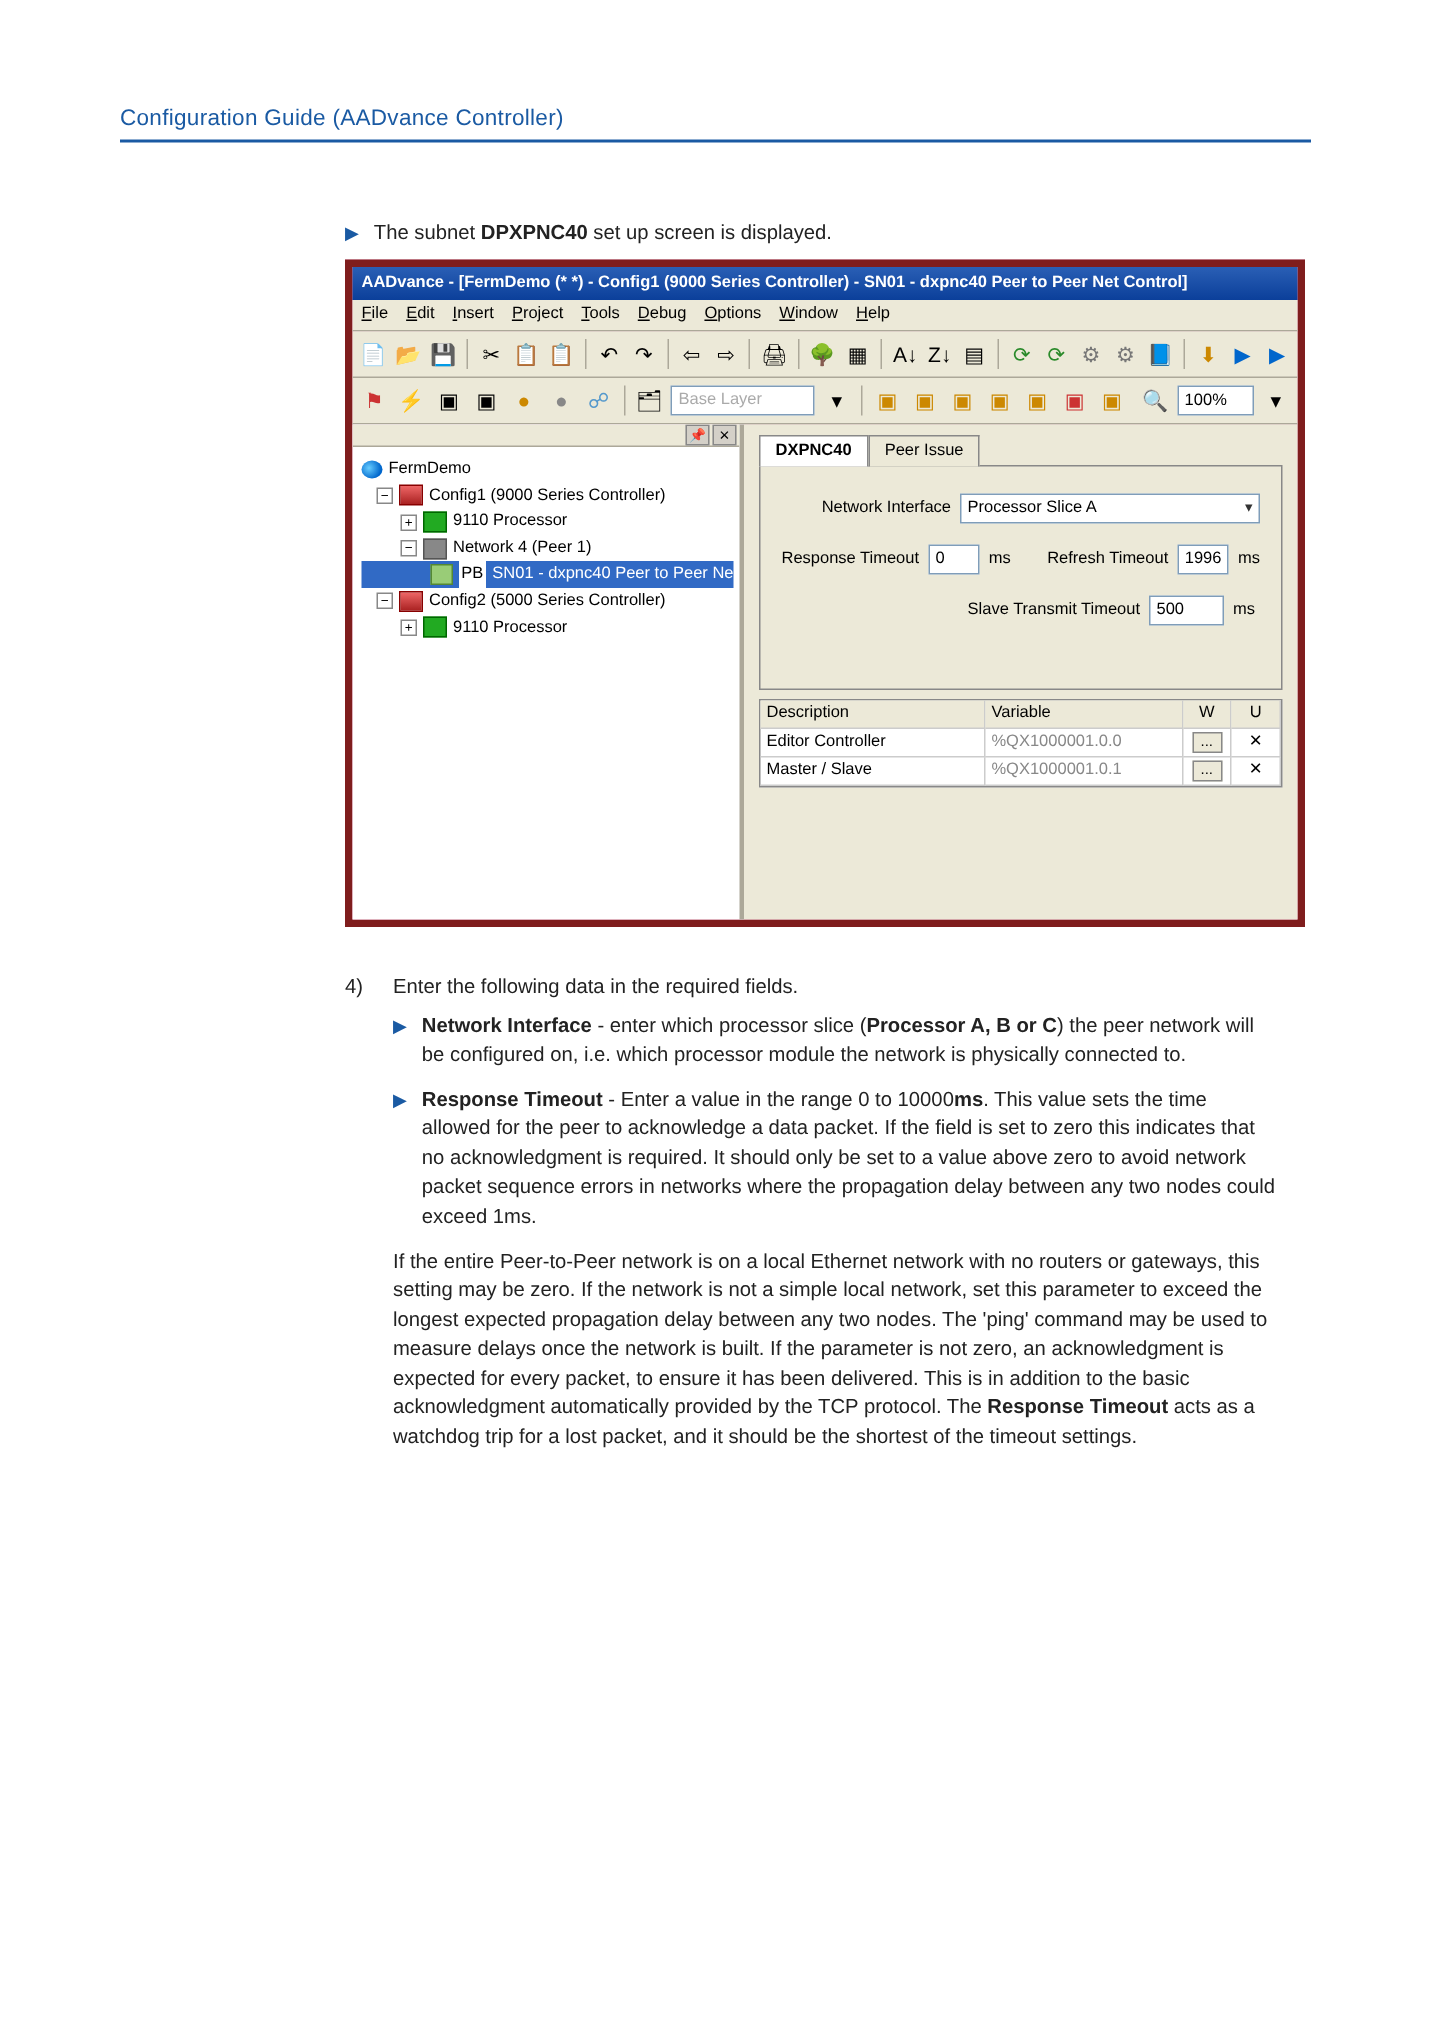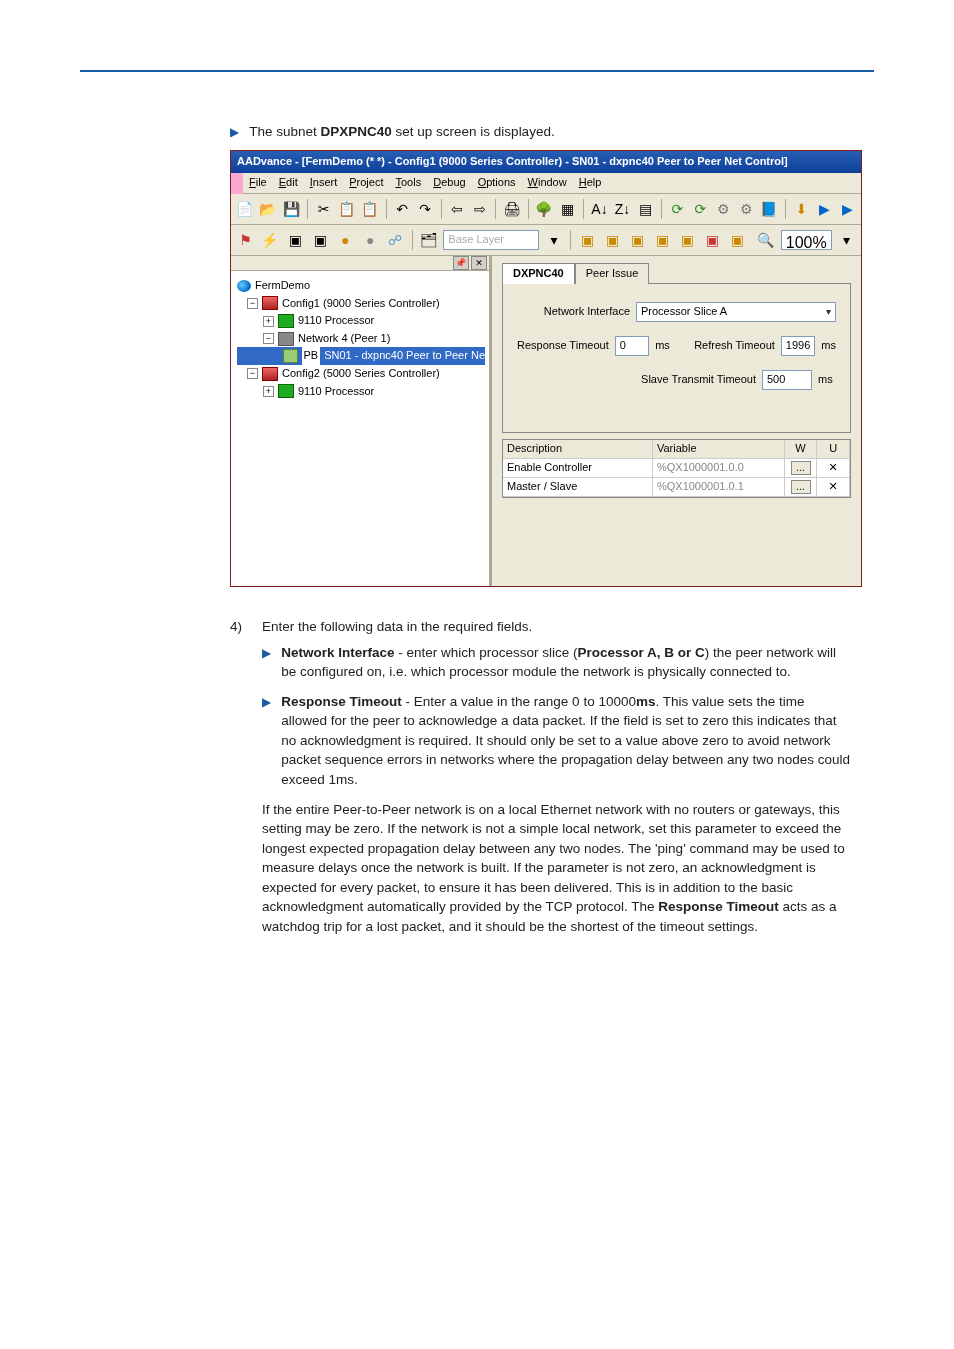--- a/index.html
+++ b/index.html
@@ -43,21 +43,21 @@
   }
   .arrow {
     color: #1a5aa3;
     font-size: 12px;
     line-height: 1.6;
     flex: 0 0 auto;
     margin-top: 1px;
   }
   .bold { font-weight: 700; text-align: center; }
   .screenshot-wrap {
-    border: 1px solid #7f1d1d;
+    border: 5px solid #7f1d1d;
     width: 630px;
     margin: 8px 0 30px 0;
     background: #f9a8d4;
     font-family: Tahoma, sans-serif;
     font-size: 11px;
     color: #000;
   }
   .titlebar {
     background: linear-gradient(to bottom, #2a5fb5, #0b3f9a);
     color: #fff;
@@ -66,21 +66,20 @@
     font-weight: 700;
     white-space: nowrap;
     overflow: hidden;
   }
   .menubar {
     background: #ece9d8;
     padding: 2px 6px;
     display: flex;
     gap: 12px;
     border-bottom: 1px solid #aca899;
-    margin-left: 12px;
   }
   .menubar span { color: #000; }
   .menubar span .uline { text-decoration: underline; }
   .toolbar-row {
     display: flex;
     align-items: center;
     gap: 4px;
     padding: 3px 4px;
     border-bottom: 1px solid #aca899;
     background: #ece9d8;
@@ -92,21 +91,21 @@
     border: 1px solid transparent;
     font-size: 14px;
   }
   .tb-sep { width:1px; height:20px; background:#aca899; margin:0 2px; }
   .layer-dd {
     background:#fff; border:1px solid #7f9db9; height:18px; width:100px;
     display:inline-flex; align-items:center; padding:0 4px; color:#aaa; font-size:11px;
   }
   .zoom-box {
     background:#fff; border:1px solid #7f9db9; height:18px; width:48px;
-    display:inline-flex; align-items:flex-start; padding:0 4px; font-size:16px;
+    display:inline-flex; align-items:flex-end; padding:0 4px; font-size:11px;
   }
   .workarea {
     display:flex;
     height: 330px;
   }
   .treepane {
     width: 258px;
     background:#fff;
     border-right: 3px solid #aca899;
     position:relative;
@@ -203,20 +202,21 @@
     font-size: 13px;
   }
   .footer .left { color:#1a5aa3; }
   .footer .right { color:#1a5aa3; text-align:right; line-height:1.35; }
 </style>
 </head>
 <body>
 
 <div class="page">
 
+  <div class="header-title">Configuration Guide (AADvance Controller)</div>
   <hr class="header-rule">
 
   <div class="content">
 
     <div class="line-with-arrow">
       <span class="arrow">▶</span>
       <span>
         <span>The subnet </span><span class="bold">DPXPNC40</span><span> set up screen is displayed.</span>
       </span>
     </div>
@@ -384,21 +384,21 @@
           </div>
 
           <div class="bottomtable">
             <div class="hdr">
               <div class="cell c-desc">Description</div>
               <div class="cell c-var">Variable</div>
               <div class="cell c-w">W</div>
               <div class="cell c-u">U</div>
             </div>
             <div class="row">
-              <div class="cell c-desc">Enable Controller</div>
+              <div class="cell c-desc">Editor Controller</div>
               <div class="cell c-var">%QX1000001.0.0</div>
               <div class="cell c-w"><span class="dots-btn">...</span></div>
               <div class="cell c-u">✕</div>
             </div>
             <div class="row">
               <div class="cell c-desc">Master / Slave</div>
               <div class="cell c-var">%QX1000001.0.1</div>
               <div class="cell c-w"><span class="dots-btn">...</span></div>
               <div class="cell c-u">✕</div>
             </div>

